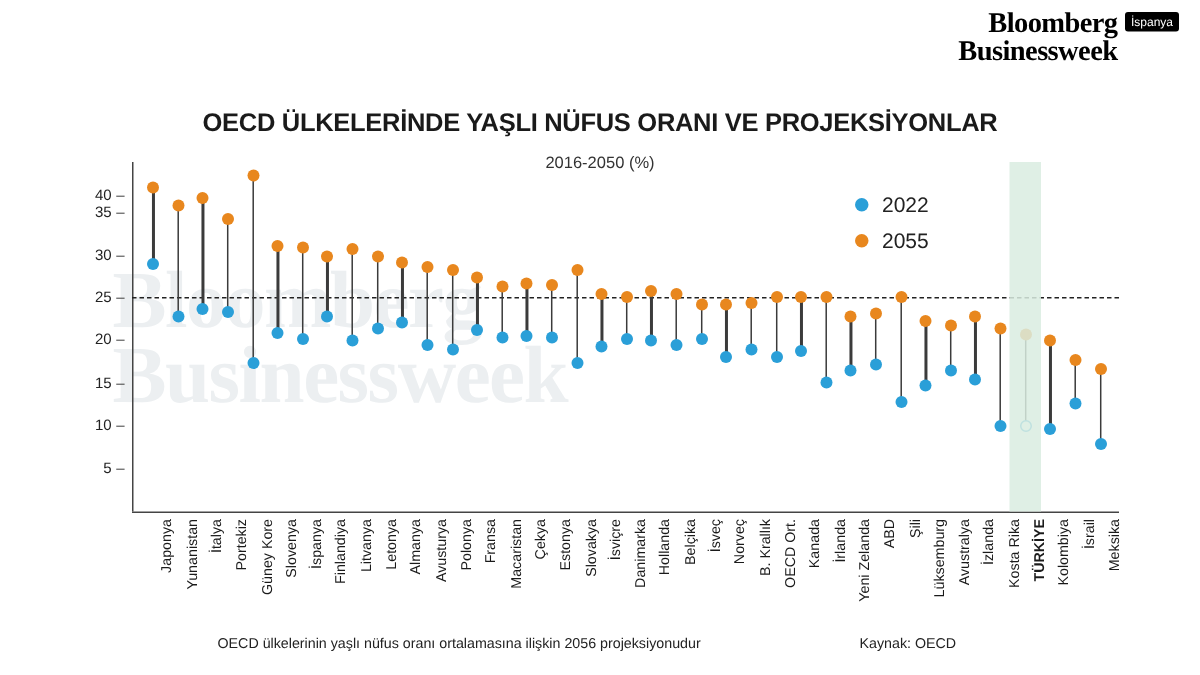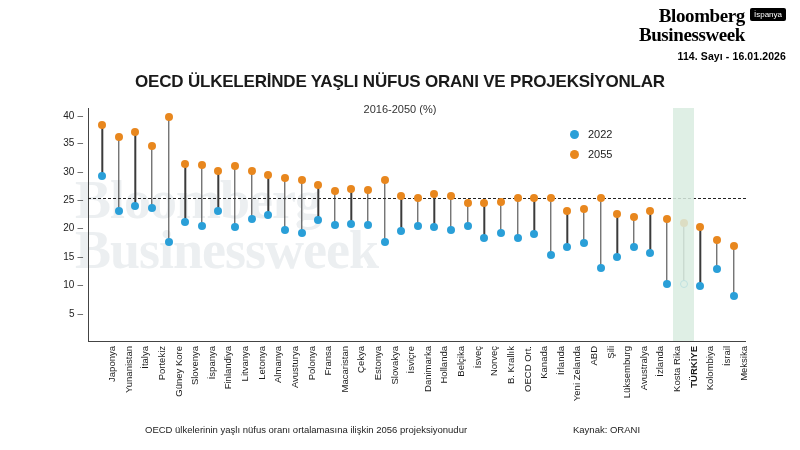--- a/index.html
+++ b/index.html
@@ -183,21 +183,21 @@
     margin-bottom: 8px;
   }
   .legend-dot {
     width: 9px;
     height: 9px;
     border-radius: 50%;
     margin-right: 9px;
   }
   .legend-dot.l2022 { background: #2a9fd8; }
   .legend-dot.l2050 { background: #e8871e; }
-  .legend-label { font-size: 11px; color: #222; }
+  .legend-label { font-size: 14px; color: #222; }
 
   
   .footnote {
     position: absolute;
     top: 424px;
     left: 145px;
     font-size: 9.5px;
     color: #222;
   }
   .source {
@@ -212,21 +212,20 @@
 <body>
 
 <div class="brand">
   <div class="brand-row">
     <div class="brand-name">
       <span>Bloomberg</span>
       <span>Businessweek</span>
     </div>
     <div class="brand-badge">İspanya</div>
   </div>
-  <div class="brand-issue">114. Sayı - 16.01.2026</div>
 </div>
 
 <div class="chart-title">OECD ÜLKELERİNDE YAŞLI NÜFUS ORANI VE PROJEKSİYONLAR</div>
 <div class="chart-subtitle">2016-2050 (%)</div>
 
 <div class="watermark">
   <div>Bloomberg</div>
   <div>Businessweek</div>
 </div>
 
@@ -244,21 +243,21 @@
 <div id="plot">
   <div class="axis-line" id="y-axis"></div>
   <div class="axis-line" id="x-axis"></div>
 <div class="ytick" style="top: 204.585px;">5<i>–</i></div>
     <div class="ytick" style="top: 176.171px;">10<i>–</i></div>
     <div class="ytick" style="top: 147.756px;">15<i>–</i></div>
     <div class="ytick" style="top: 119.341px;">20<i>–</i></div>
     <div class="ytick" style="top: 90.9268px;">25<i>–</i></div>
     <div class="ytick" style="top: 62.5122px;">30<i>–</i></div>
     <div class="ytick" style="top: 34.0976px;">35<i>–</i></div>
-    <div class="ytick" style="top: 7px;">40<i>–</i></div>
+    <div class="ytick" style="top: 23px;">40<i>–</i></div>
     <div class="highlight-band" style="left: 585.387px; width: 20.7702px;"></div>
     <div class="avg-line" style="top: 89.7902px;"></div>
     <div class="stem" style="left: 14.1237px; top: 17.0488px; height: 50.578px;"></div>
     <div class="dot d2022" style="left: 14.1237px; top: 59.6268px;"></div>
     <div class="dot d2050" style="left: 14.1237px; top: 9.04878px;"></div>
     <div class="xlabel" style="left: 18.1237px;">Japonya</div>
     <div class="stem" style="left: 30.7399px; top: 28.9829px; height: 74.4463px;"></div>
     <div class="dot d2022" style="left: 30.7399px; top: 95.4293px;"></div>
     <div class="dot d2050" style="left: 30.7399px; top: 20.9829px;"></div>
     <div class="xlabel" style="left: 34.7399px;">Yunanistan</div>
@@ -406,13 +405,13 @@
     <div class="dot d2022" style="left: 628.922px; top: 153.395px;"></div>
     <div class="dot d2050" style="left: 628.922px; top: 123.844px;"></div>
     <div class="xlabel" style="left: 632.922px;">İsrail</div>
     <div class="stem" style="left: 645.538px; top: 137.527px; height: 50.0098px;"></div>
     <div class="dot d2022" style="left: 645.538px; top: 179.537px;"></div>
     <div class="dot d2050" style="left: 645.538px; top: 129.527px;"></div>
     <div class="xlabel" style="left: 649.538px;">Meksika</div>
   </div>
 
 <div class="footnote">OECD ülkelerinin yaşlı nüfus oranı ortalamasına ilişkin 2056 projeksiyonudur</div>
-<div class="source">Kaynak: ORANI</div>
+<div class="source">Kaynak: OECD</div>
 
 </body></html>

